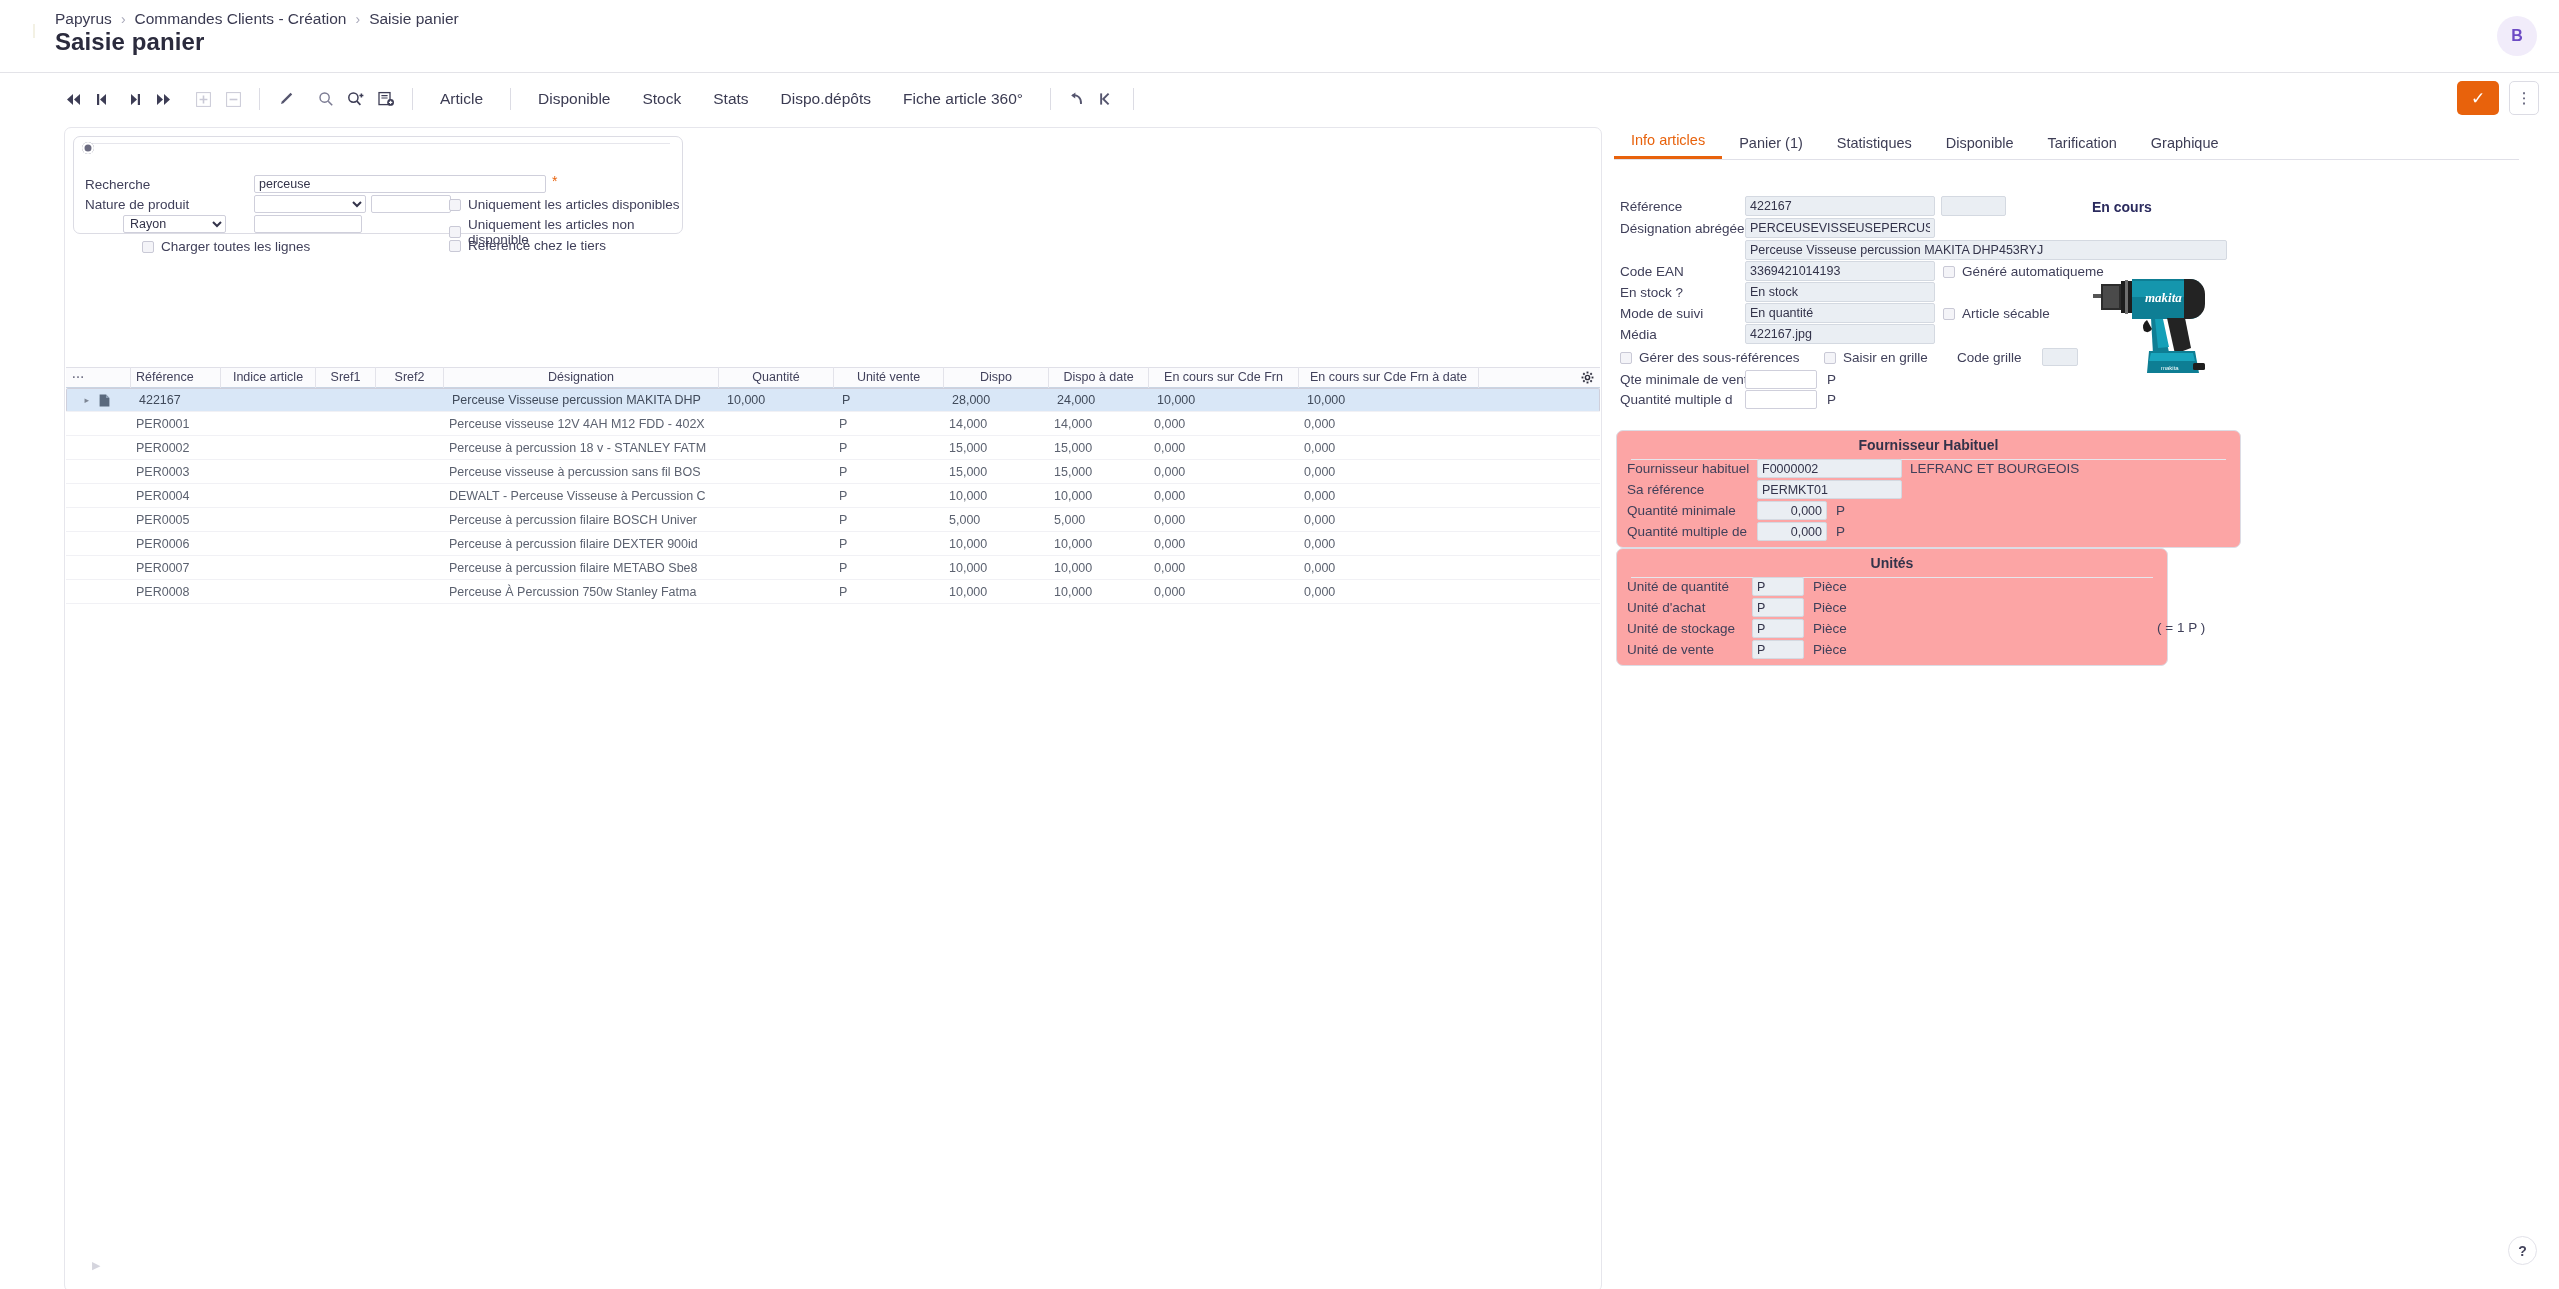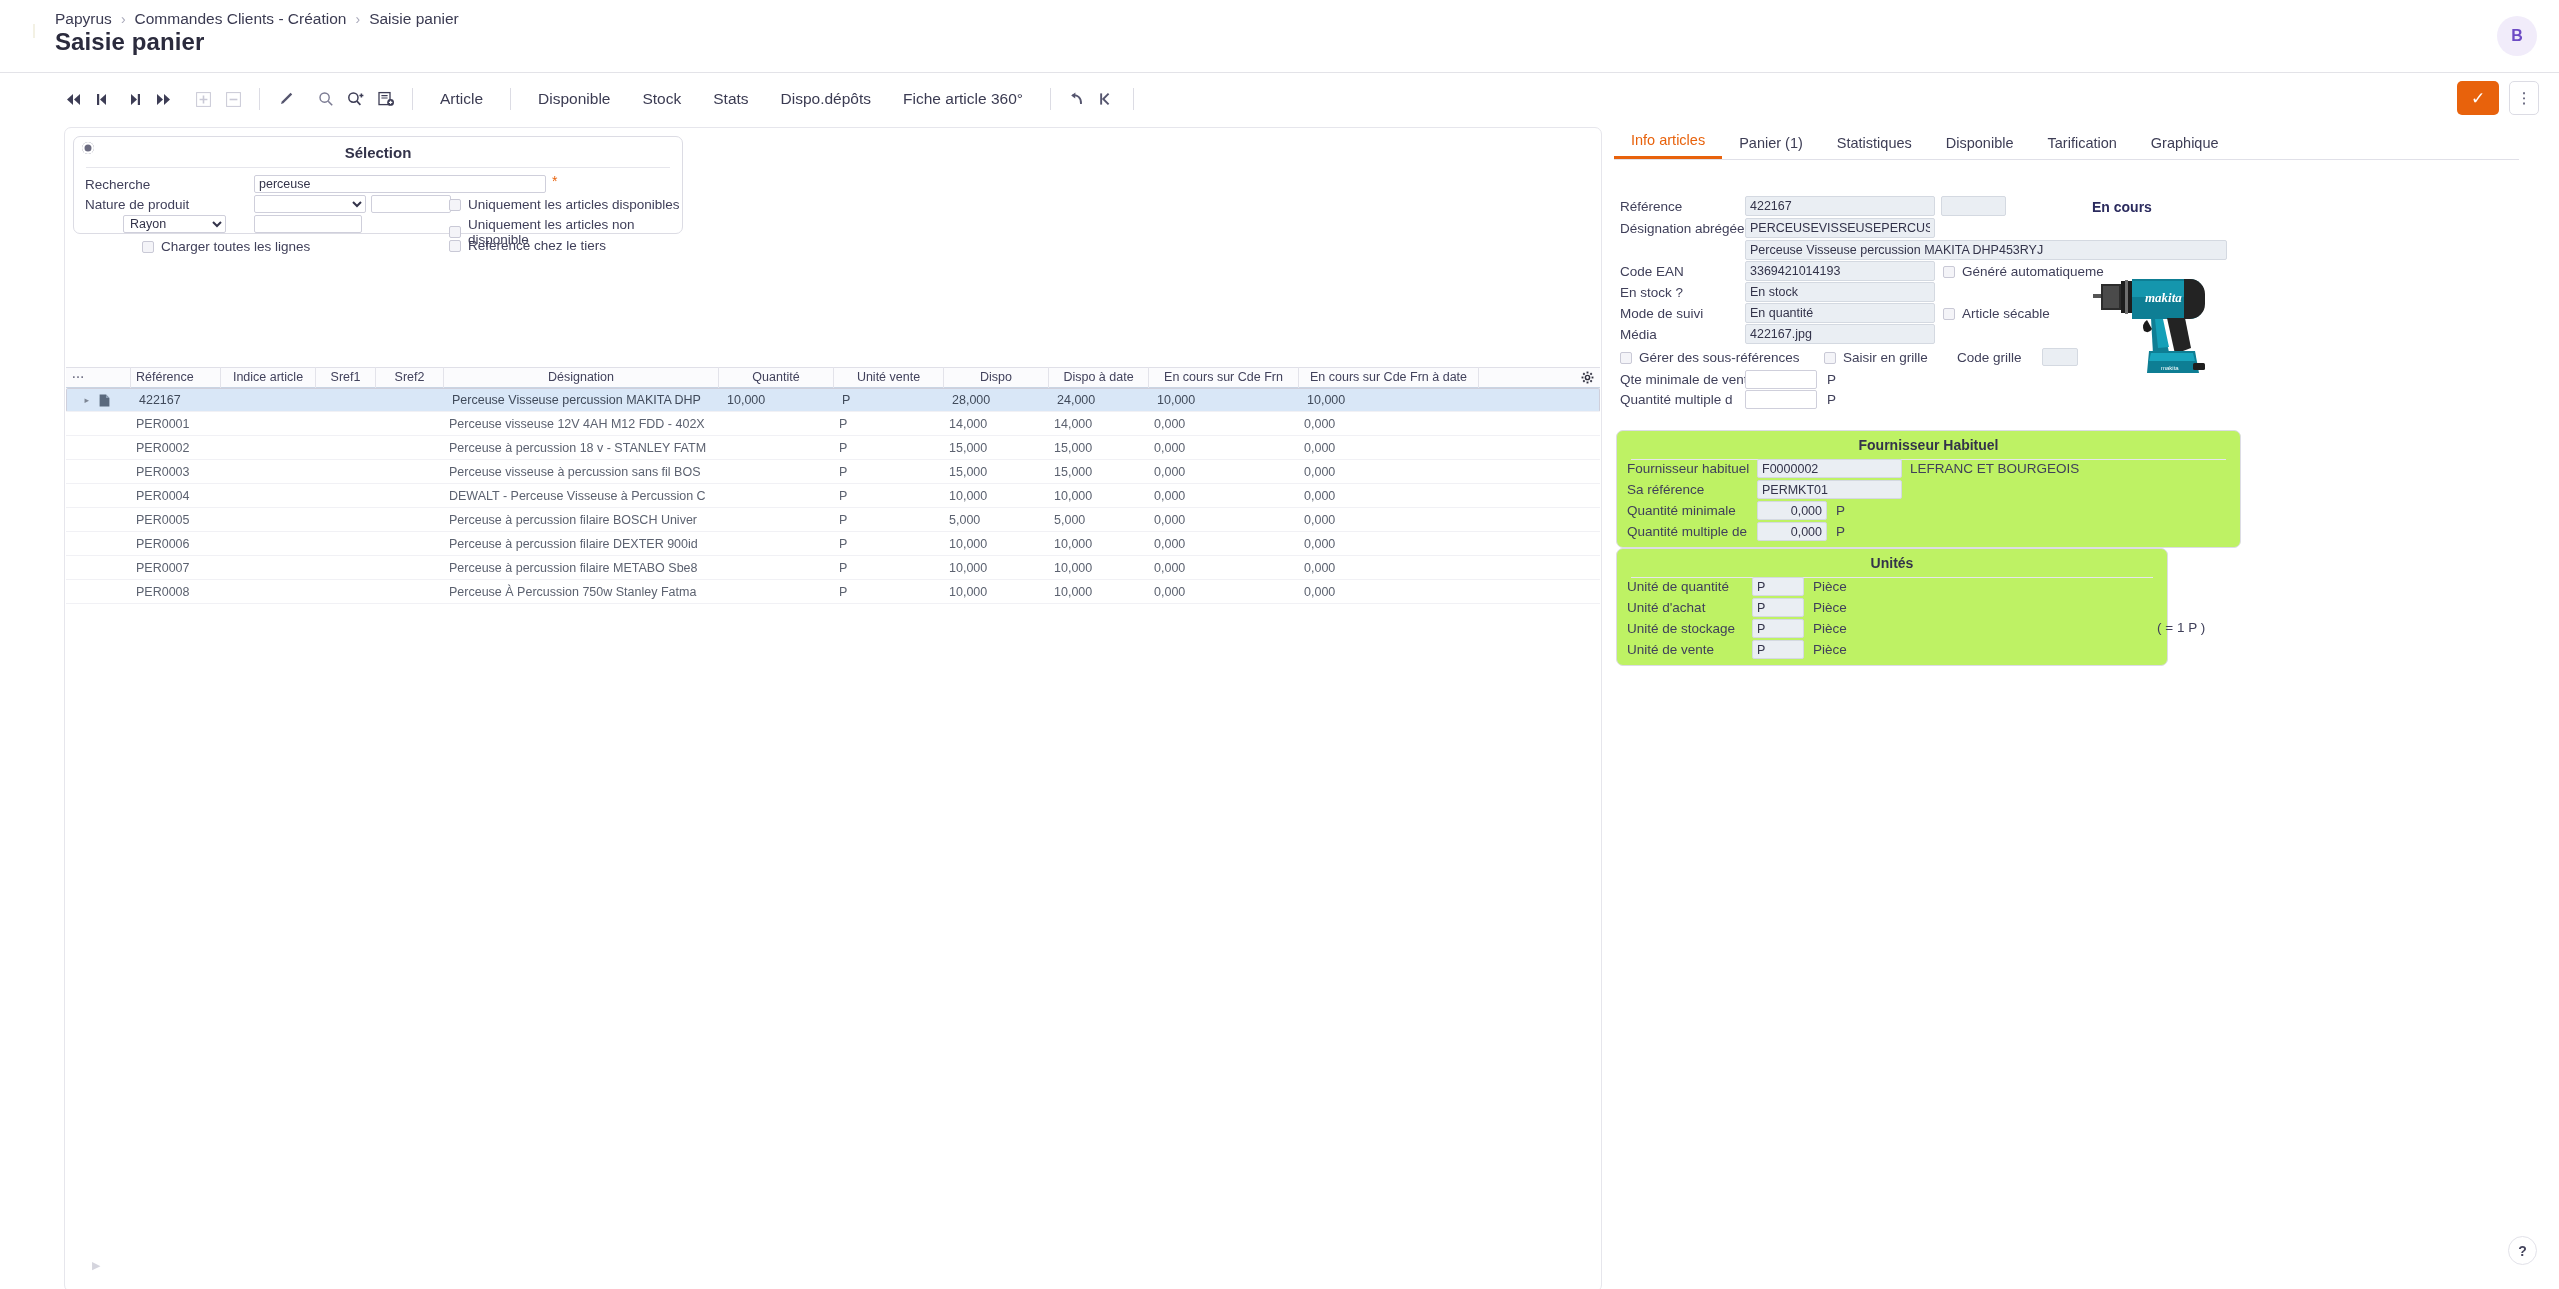--- a/index.html
+++ b/index.html
@@ -186,21 +186,21 @@
 
   .detail { position: relative; margin-top: 10px; }
   .dl { position: absolute; font-size: 13.5px; color: #40405a; white-space: nowrap; }
   .status-encours {
     position: absolute; font-size: 14px; font-weight: 700; color: #2b2b5e;
   }
   .drill { position: absolute; }
 
   .sub-box {
     position: absolute;
-    border: 1px solid #dcdce4; border-radius: 7px; background: #bef264;
+    border: 1px solid #dcdce4; border-radius: 7px; background: #fca5a5;
   }
   .sub-title { text-align: center; font-size: 14px; font-weight: 600; color: #33334a; padding-top: 6px; }
   .sub-rule { height: 1px; background: #e6e6ec; margin: 6px 14px 0 14px; }
 
   .help-btn {
     position: absolute; right: 22px; bottom: 18px;
     width: 29px; height: 29px; border-radius: 50%;
     border: 1px solid #e2e2e9; background: #fff;
     display: flex; align-items: center; justify-content: center;
     font-size: 14px; font-weight: 700; color: #44445c; cursor: pointer;
@@ -316,21 +316,20 @@
     <button class="btn-kebab">⋮</button>
   </div>
 </div>
 
 <div class="workspace">
 
   <div class="left-panel">
 
     <div class="groupbox" style="left:8px; top:8px; width:610px; height:98px;">
       <div class="gb-pin"></div>
-      <div class="gb-title">Sélection</div>
       <div class="gb-rule"></div>
 
       <div class="dl" style="position:absolute; left:11px; top:40px;">Recherche</div>
       <input class="ip" style="position: absolute; left: 180px; top: 38px; width: 292px;" value="perceuse">
       <span class="req" style="position:absolute; left:478px; top:36px;">*</span>
 
       <div class="dl" style="position:absolute; left:11px; top:60px;">Nature de produit</div>
       <select class="sel" style="position:absolute; left:180px; top:58px; width:112px;"><option></option></select>
       <input class="ip" style="position: absolute; left: 297px; top: 58px; width: 80px;" value="">
 

